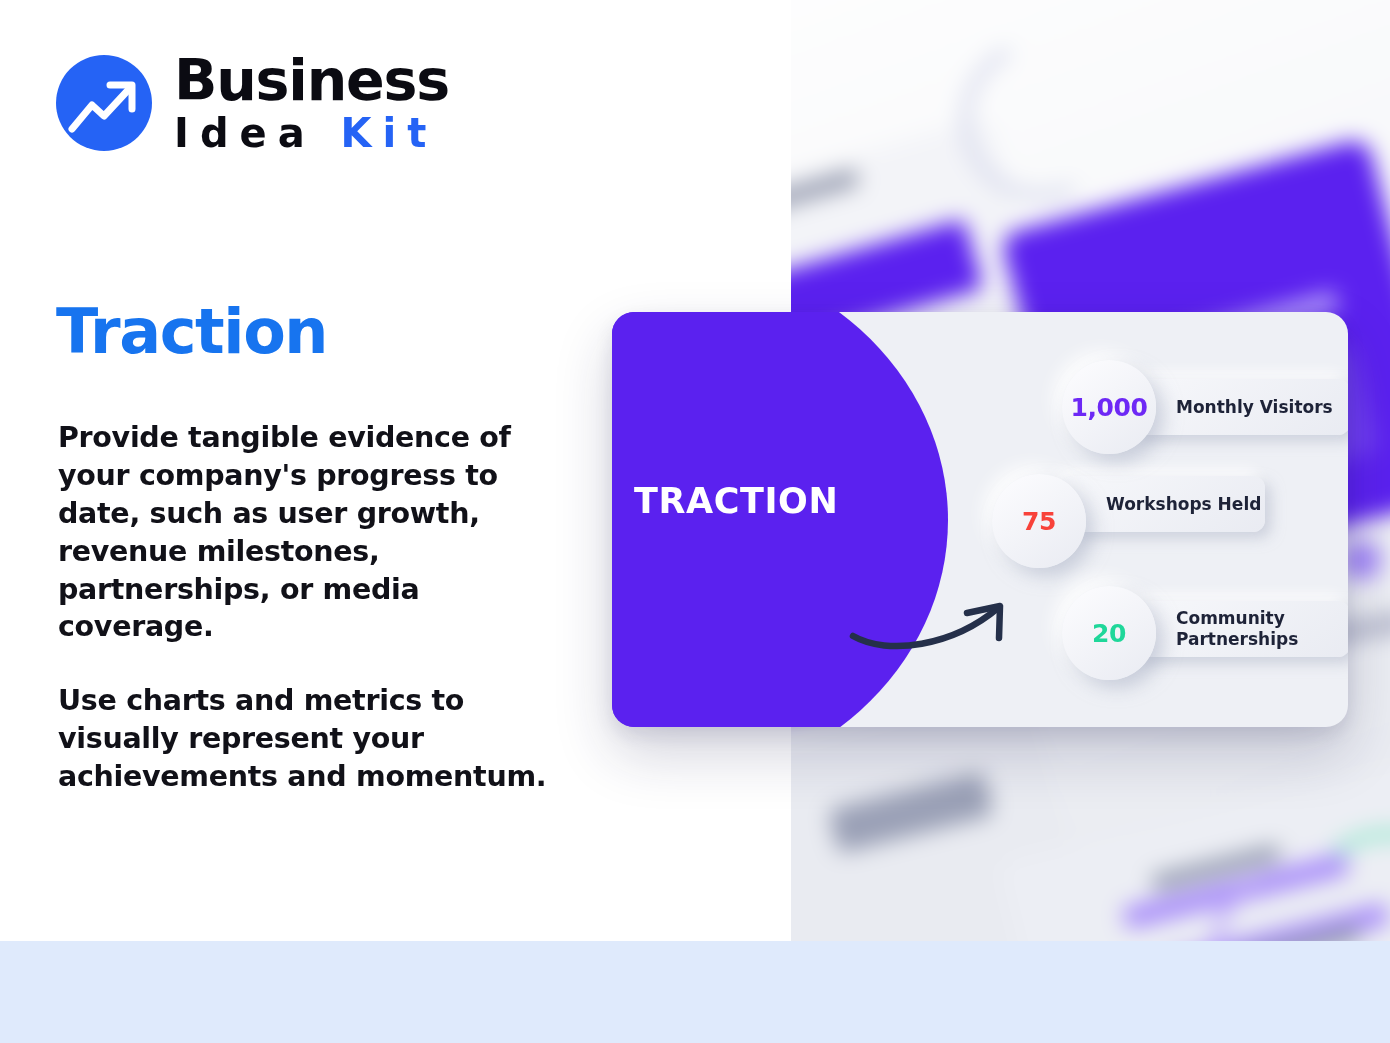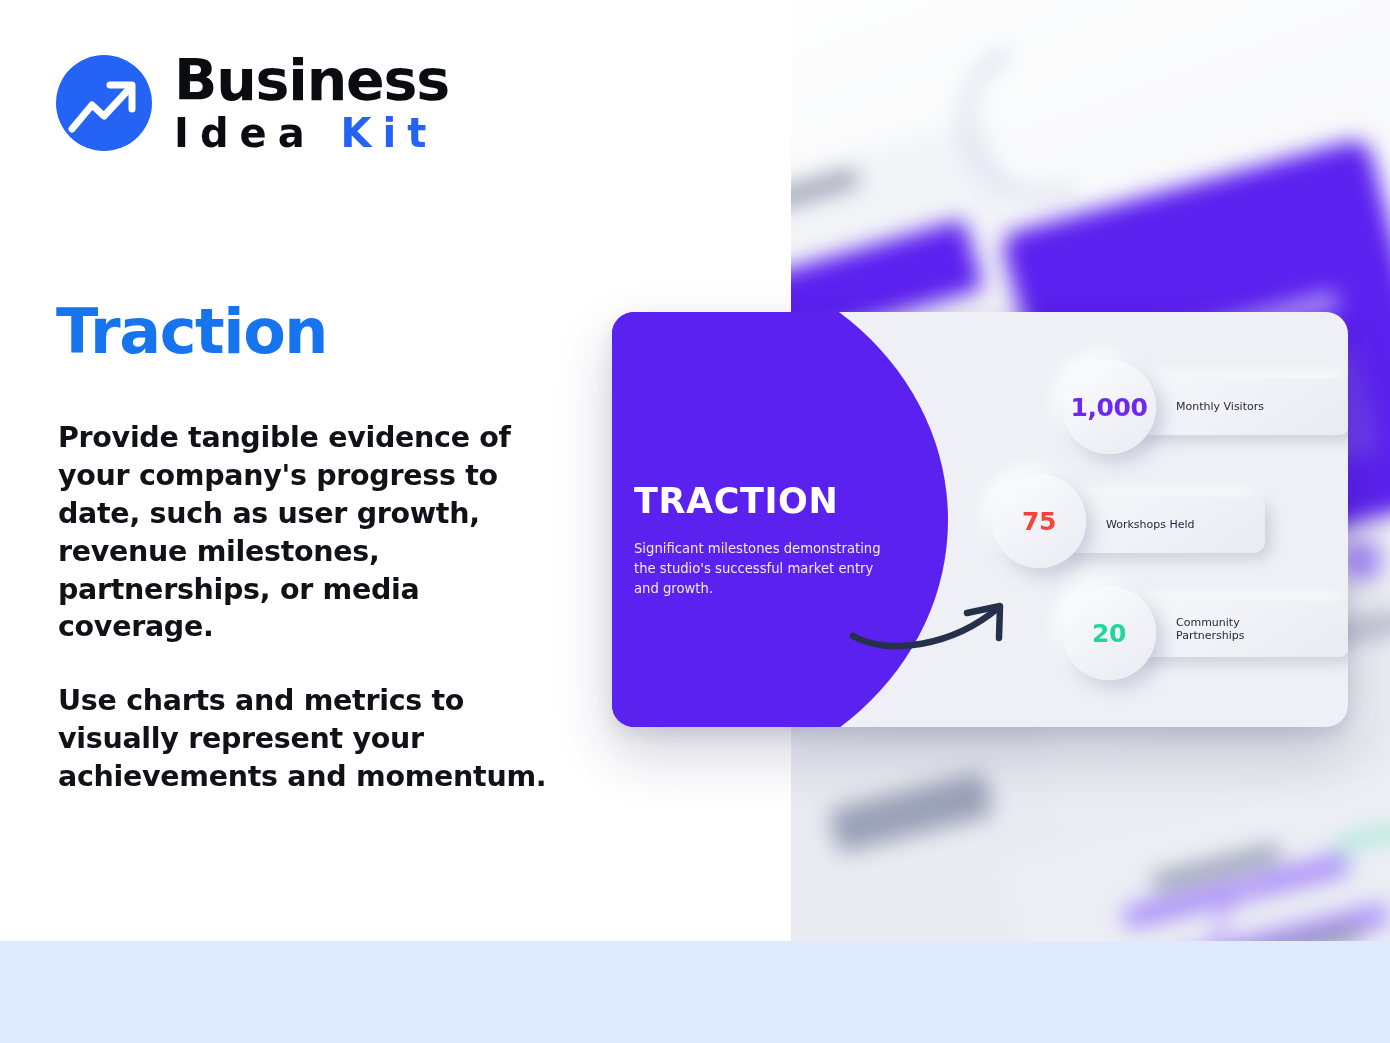--- a/index.html
+++ b/index.html
@@ -59,36 +59,36 @@
   
   .metrics{ position:absolute; left:0; top:0; width:100%; height:100%; z-index:5; }
   .metric{ position:absolute; display:flex; align-items:center; }
   .metric .pill{
     position:absolute; height:56px; border-radius:12px;
     background:linear-gradient(145deg,#f7f8fb,#e9ebf2);
     box-shadow: 6px 6px 14px rgba(176,182,201,0.55), -6px -6px 14px rgba(255,255,255,0.95);
     display:flex; align-items:center;
   }
   .metric .pill-label{
-    font-size:11px; font-weight:400; color:#1e2338; line-height:1.22;
+    font-size:17px; font-weight:700; color:#1e2338; line-height:1.22;
     font-family:"DejaVu Sans", sans-serif; white-space:pre-line;
   }
   .metric .bubble{
     position:absolute; width:94px; height:94px; border-radius:50%;
     background:linear-gradient(145deg,#fdfdff,#e9ebf2);
     box-shadow: 8px 8px 18px rgba(170,177,197,0.55), -8px -8px 18px rgba(255,255,255,0.95);
     display:flex; align-items:center; justify-content:center; z-index:2;
   }
   .metric .bubble-val{ font-size:25px; font-weight:700; letter-spacing:-0.4px; font-family:"DejaVu Sans", sans-serif;text-align:center; }
 
   
   .m0 .bubble{ left:450px; top:48px; }
   .m0 .pill  { left:518px; top:67px; width:220px; padding-left:46px; }
   .m1 .bubble{ left:380px; top:162px; }
-  .m1 .pill  { left:448px; top:185px; width:205px; padding-left:46px; }
+  .m1 .pill  { left:448px; top:164px; width:205px; padding-left:46px; }
   .m2 .bubble{ left:450px; top:274px; }
   .m2 .pill  { left:518px; top:289px; width:220px; padding-left:46px; }
 
   
   .bottom-band{ position:absolute; left:0; top:941px; width:1390px; height:102px; background:#dfeafc; z-index:9; }
 </style>
 </head>
 <body>
 
 <div class="stage">
@@ -143,21 +143,20 @@
       <p>Use charts and metrics to visually represent your achievements and momentum.</p>
     </div>
 
   </div>
 
   <div class="slide-card">
     <div class="purple-square"></div>
     <div class="purple-blob"></div>
 
     <div class="slide-heading">TRACTION</div>
-    <div class="slide-sub">Significant milestones demonstrating the studio's successful market entry and growth.</div>
 
     <svg class="arrow-svg" width="170" height="60" viewBox="0 0 170 60">
       <path d="M5 42 C40 62 105 52 150 14" fill="none" stroke="#25304a" stroke-width="6.5" stroke-linecap="round"></path>
       <path d="M119 19 L152 12 L151 44" fill="none" stroke="#25304a" stroke-width="6.5" stroke-linecap="round" stroke-linejoin="round"></path>
     </svg>
 
     <div class="metrics">
 
       <div class="metric m0">
         <div class="pill">

